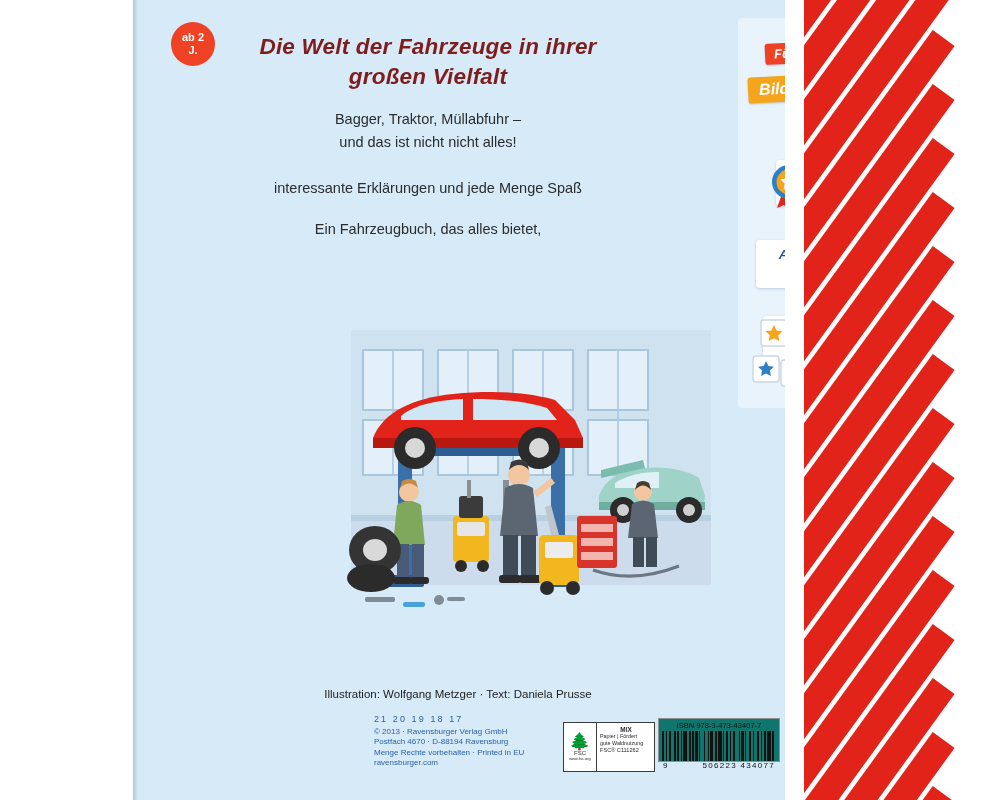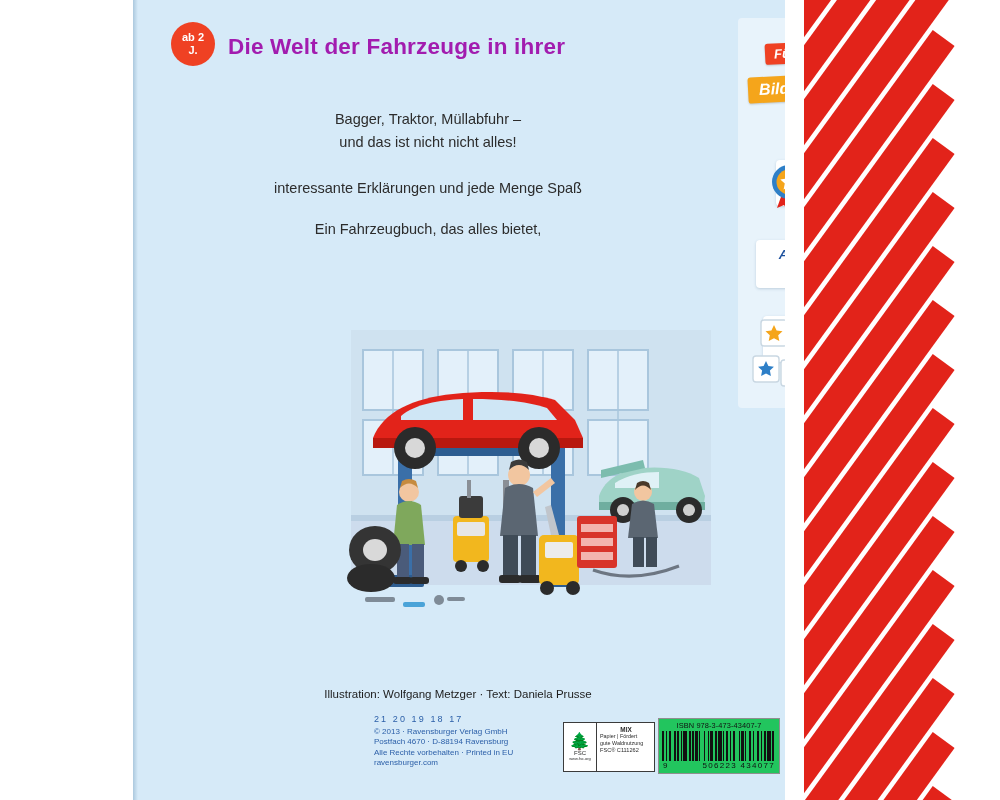--- a/index.html
+++ b/index.html
@@ -59,24 +59,26 @@
     justify-content: center;
     text-align: center;
   }
 
   
   #headline {
     position: absolute;
     left: 95px;
     top: 32px;
     width: 400px;
-    color: #a21caf;
+    text-align: center;
+    color: #7f1d1d;
     font-size: 22.5px;
     line-height: 30px;
     font-weight: bold;
+    font-style: italic;
     letter-spacing: .2px;
   }
 
   
   #copy {
     position: absolute;
     left: 85px;
     top: 108px;
     width: 420px;
     text-align: center;
@@ -154,22 +156,22 @@
   }
   #fsc .txt .mix { font-weight: bold; font-size: 6.4px; text-align:center; }
   #fsc .txt .code { font-size: 5.6px; }
 
   
   #barcode-box {
     position: absolute;
     left: 525px;
     top: 718px;
     width: 122px;
-    height: 56px;
-    background: #22c55e;
+    height: 44px;
+    background: #0f766e;
     border: 1px solid #8f8f8f;
     padding: 2px 3px;
     box-sizing: border-box;
   }
   #barcode-box .isbn {
     font-size: 7.4px;
     text-align: center;
     color: #111;
     letter-spacing: .1px;
   }
@@ -280,20 +282,21 @@
 
   <div id="cover">
 
     <div id="age-badge">
       <span>ab 2</span>
       <span>J.</span>
     </div>
 
     <div id="headline">
       <div>Die Welt der Fahrzeuge in ihrer</div>
+      <div>großen Vielfalt</div>
     </div>
 
     <div id="copy">
       <p>
         <span>Bagger, Traktor, Müllabfuhr –</span><br>
         <span>und das ist nicht nicht alles!</span><br>
         <br>
         <span>interessante Erklärungen und jede Menge Spaß</span><br>
       </p>
       <p>
@@ -424,21 +427,21 @@
 
         <path d="M250 250 q40 14 86 -4" stroke="#6d7682" stroke-width="3" fill="none"></path>
       </svg>
     </div>
 
     <div id="credit">Illustration: Wolfgang Metzger · Text: Daniela Prusse</div>
     <div id="printrun">21  20  19  18  17</div>
     <div id="imprint">
       <div>© 2013 · Ravensburger Verlag GmbH</div>
       <div>Postfach 4670 · D-88194 Ravensburg</div>
-      <div>Alle Rechte vorbehalten · Printed in EU</div>
+      <div>Menge Rechte vorbehalten · Printed in EU</div>
       <div>ravensburger.com</div>
     </div>
 
     <div id="fsc">
       <div class="tree">
         <span class="glyph">🌲</span>
         <span>FSC</span>
         <span style="font-size:4px">www.fsc.org</span>
       </div>
       <div class="txt">

